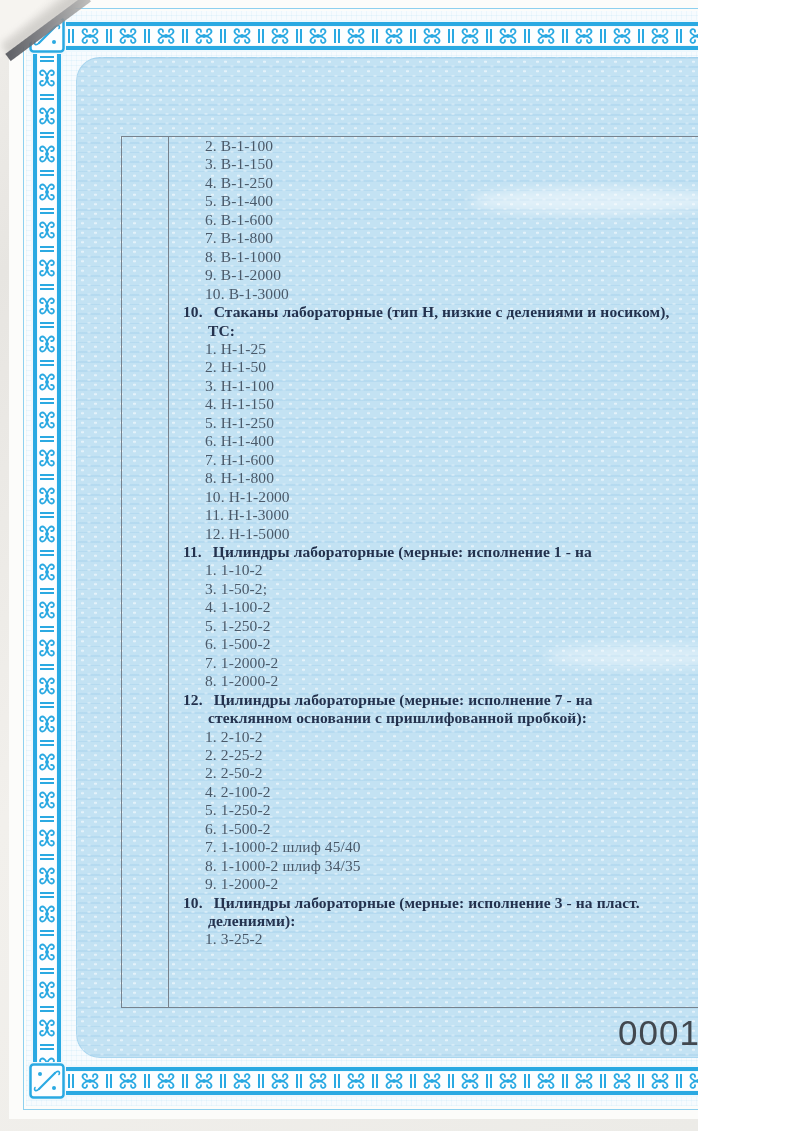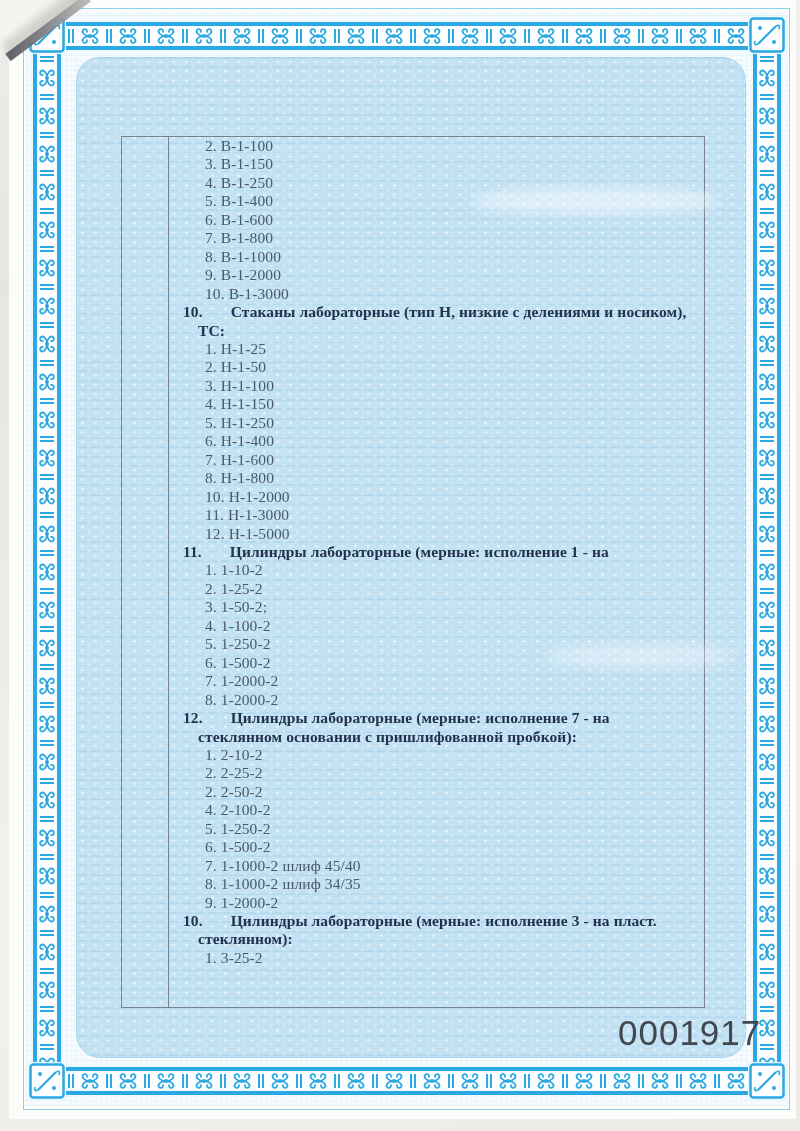--- a/index.html
+++ b/index.html
@@ -1,17 +1,17 @@
 <!DOCTYPE html>
 <html style="--c-head: #24324e; --c-item: #4a5969; --inner-bg: #c3e2f3; --serial: #42484f; --tline: #77828d;"><head>
 <meta charset="utf-8">
 <style>
   html,body{margin:0;padding:0;}
   .scan{
-    position:relative;width:800px;height:1131px;overflow:hidden;
+    position:relative;width:698px;height:1131px;overflow:hidden;
     background:linear-gradient(135deg,#efede9 0%,#e7e5e1 15%,#f2f0ec 45%,#ecebe7 100%);
     font-family:"Liberation Serif",serif;
   }
   .page{
     position:absolute;left:0;top:0;width:796px;height:1119px;background:#fcfcfa;
     clip-path:polygon(87px 0px,100% 0px,100% 100%,9px 100%,9px 58px);
   }
   .mat{
     position:absolute;left:26px;top:11px;width:762px;height:1095px;
     background-color:#f7fbfe;
@@ -42,22 +42,22 @@
   .table-divider{
     position:absolute;left:46px;top:0;bottom:0;width:1px;
     background:var(--tline,rgba(90,100,112,.7));
   }
   .content{
     position:absolute;left:168px;top:137px;width:534px;
     font-size:15.5px;line-height:18.45px;letter-spacing:.1px;
   }
   .heading{font-weight:bold;color:var(--c-head,#24324e);}
   .hline1{display:flex;}
-  .sec-num{flex:0 0 auto;margin-left:15px;margin-right:28px;}
-  .hcont{padding-left:30px;}
+  .sec-num{flex:0 0 auto;margin-left:15px;margin-right:11px;}
+  .hcont{padding-left:40px;}
   .item{padding-left:37px;color:var(--c-item,#4a5969);}
   .serial{
     position:absolute;left:618px;top:1019px;width:130px;
     font-family:"Liberation Sans",sans-serif;font-size:35px;line-height:27px;
     letter-spacing:1px;color:var(--serial,#42484f);text-align:right;
   }
   .streak{position:absolute;background:rgba(255,255,255,.5);border-radius:50%;
     filter:blur(6px);pointer-events:none;}
   .streak1{left:470px;top:188px;width:250px;height:26px;}
   .streak2{left:545px;top:645px;width:190px;height:22px;opacity:.8;}
@@ -470,21 +470,20 @@
           <div class="item">12. Н-1-5000</div>
         </div>
         <div>
           <div class="heading">
             <div class="hline1">
               <span class="sec-num">11.</span>
               <span>Цилиндры лабораторные (мерные: исполнение 1 - на</span>
             </div>
           </div>
           <div class="item">1. 1-10-2</div>
-          <div class="item">2. 1-25-2</div>
           <div class="item">3. 1-50-2;</div>
           <div class="item">4. 1-100-2</div>
           <div class="item">5. 1-250-2</div>
           <div class="item">6. 1-500-2</div>
           <div class="item">7. 1-2000-2</div>
           <div class="item">8. 1-2000-2</div>
         </div>
         <div>
           <div class="heading">
             <div class="hline1">
@@ -502,21 +501,21 @@
           <div class="item">7. 1-1000-2 шлиф 45/40</div>
           <div class="item">8. 1-1000-2 шлиф 34/35</div>
           <div class="item">9. 1-2000-2</div>
         </div>
         <div>
           <div class="heading">
             <div class="hline1">
               <span class="sec-num">10.</span>
               <span>Цилиндры лабораторные (мерные: исполнение 3 - на пласт.</span>
             </div>
-            <div class="hcont">стеклянном):</div>
+            <div class="hcont">делениями):</div>
           </div>
           <div class="item">1. 3-25-2</div>
         </div>
       </div>
 
     <div class="streak streak1"></div>
     <div class="streak streak2"></div>
 
     <div class="serial">0001917</div>
   </div>

